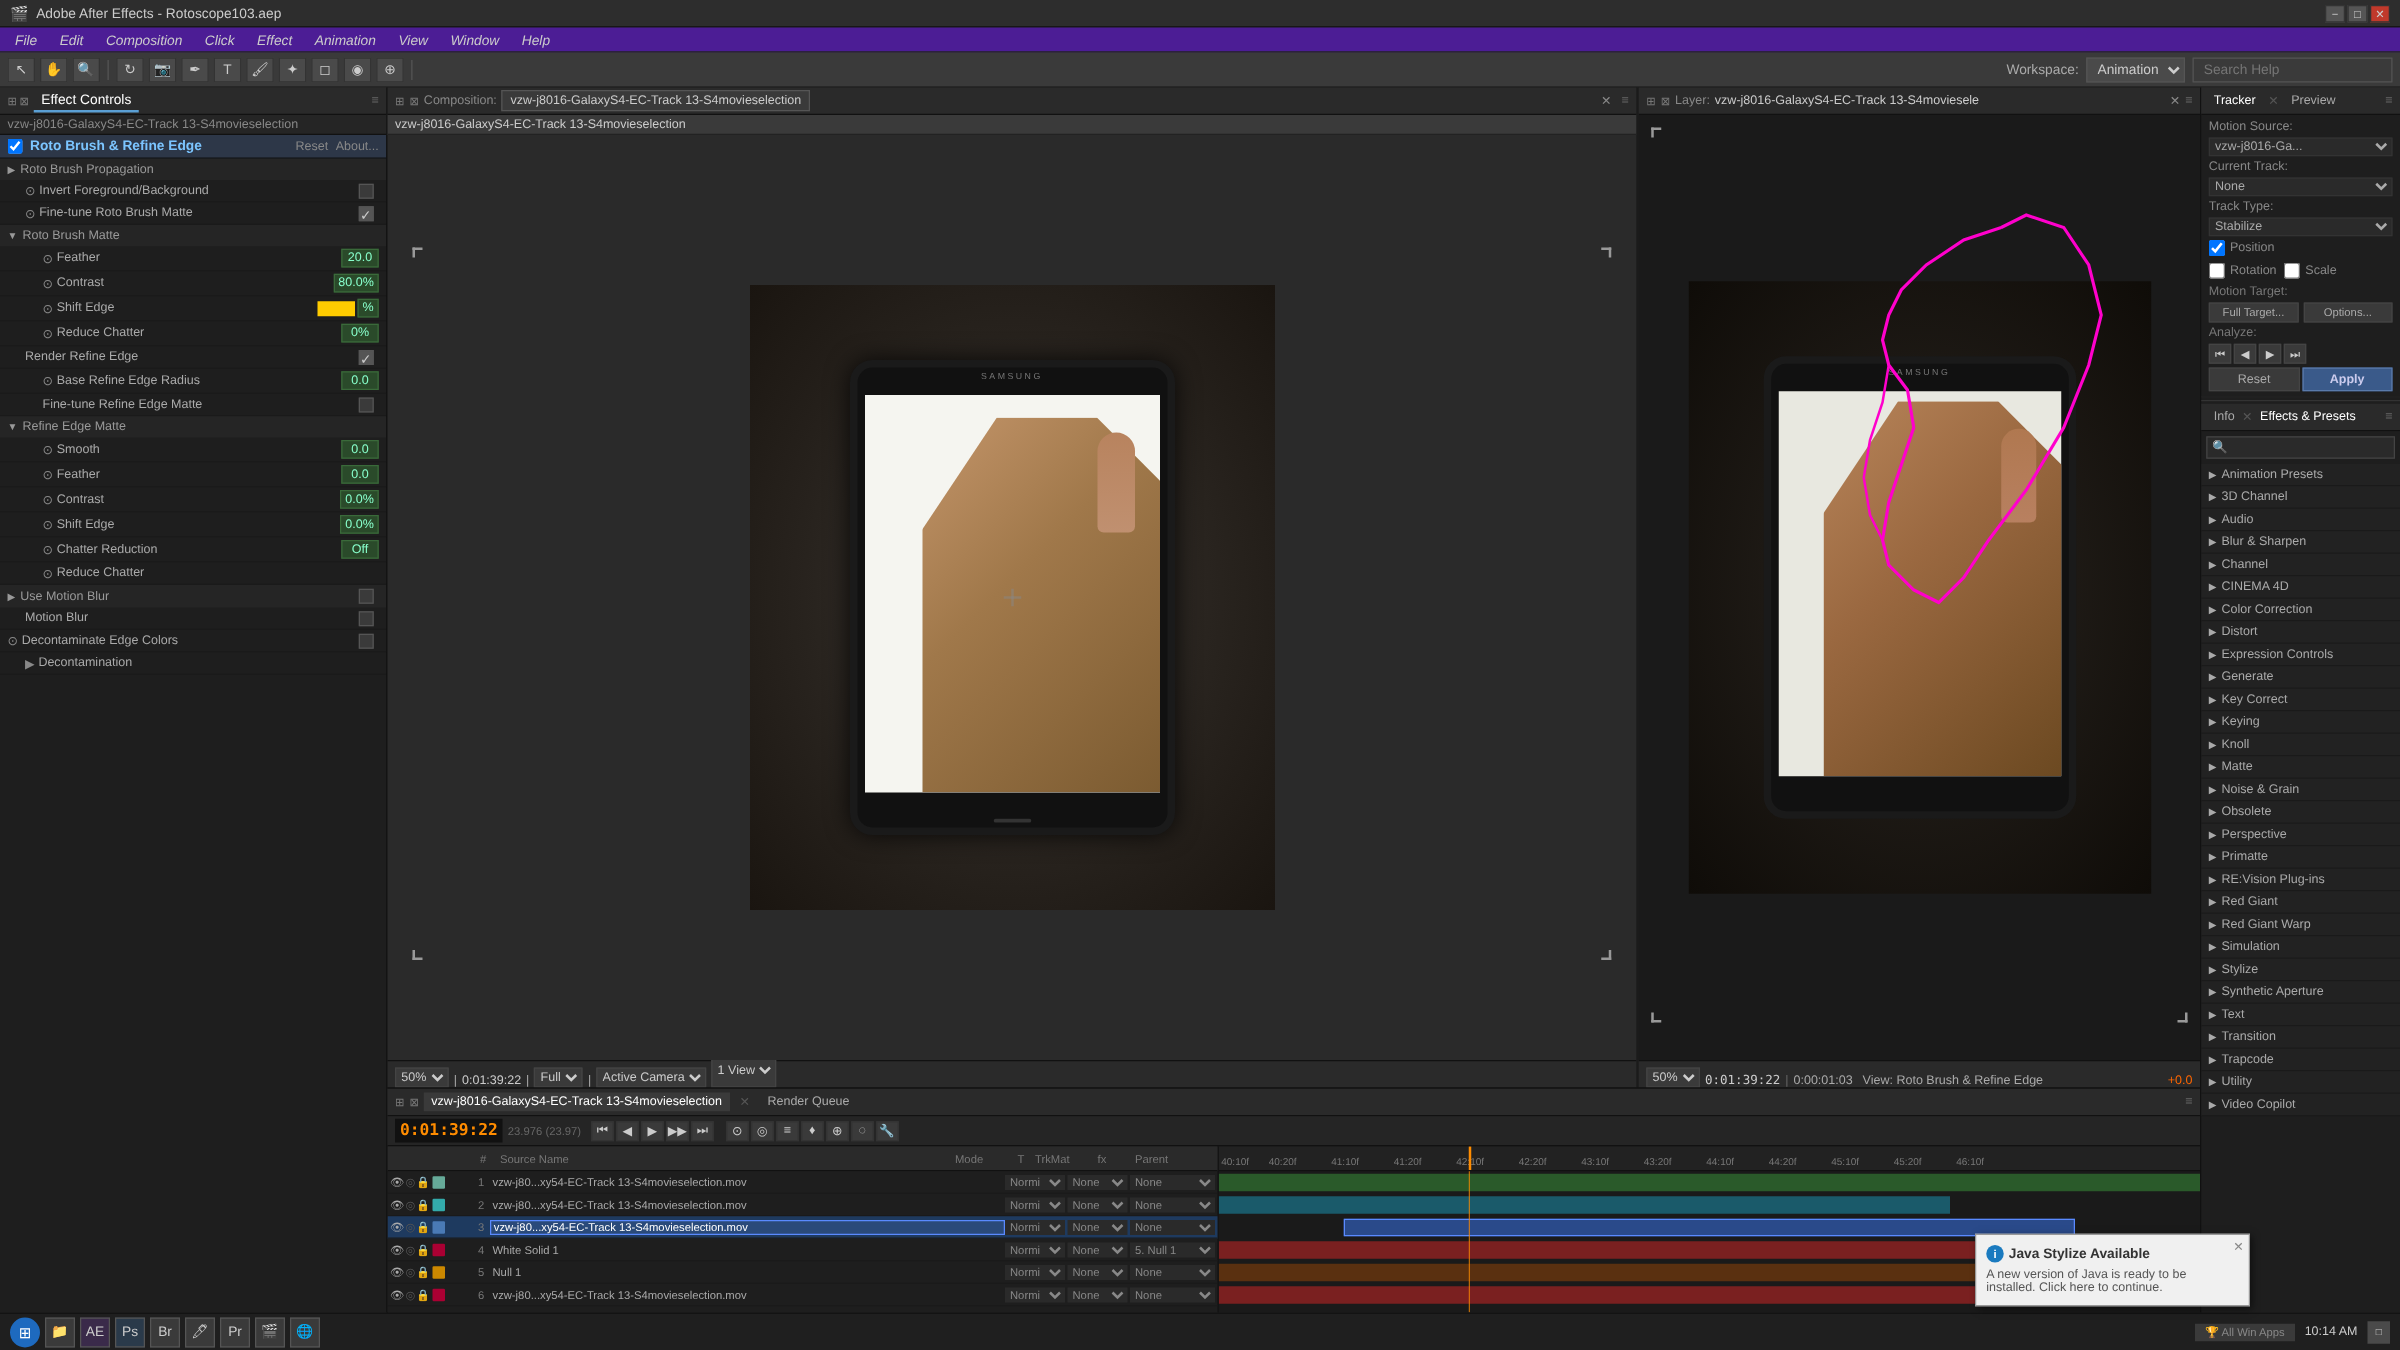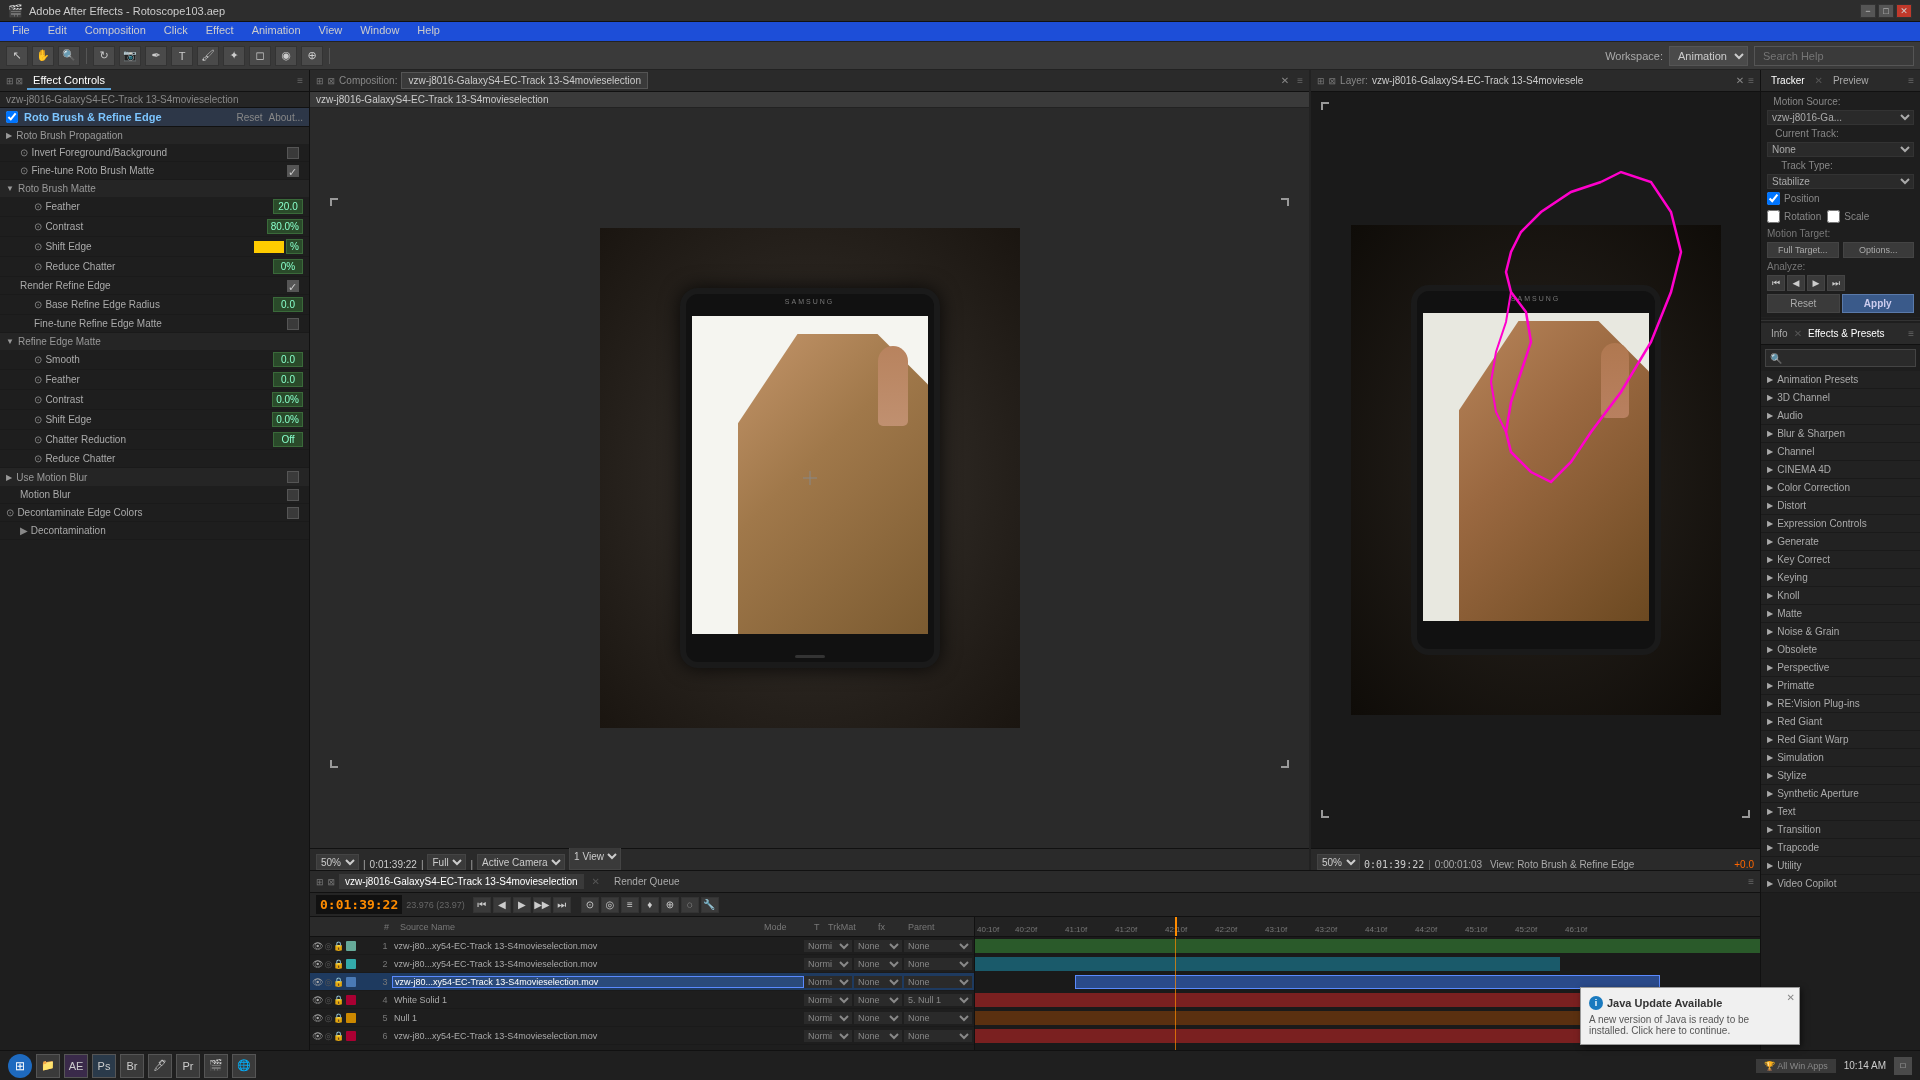--- a/index.html
+++ b/index.html
@@ -5,21 +5,21 @@
     * { margin: 0; padding: 0; box-sizing: border-box; }
     body { width: 1920px; height: 1080px; overflow: hidden; background: #1a1a1a; font-family: 'Segoe UI', Arial, sans-serif; font-size: 11px; color: #cccccc; }
 
     
     #titlebar { height: 22px; background: #2d2d2d; display: flex; align-items: center; padding: 0 8px; border-bottom: 1px solid #111; }
     #titlebar .win-controls { margin-left: auto; display: flex; gap: 2px; }
     #titlebar .win-btn { width: 16px; height: 14px; background: #555; border: 1px solid #333; cursor: pointer; font-size: 9px; display: flex; align-items: center; justify-content: center; color: #ccc; }
     #titlebar .win-btn.close { background: #c0392b; }
 
     
-    #menubar { height: 20px; background: #1d4ed8; display: flex; align-items: flex-start; padding: 0 4px; border-bottom: 1px solid #222; gap: 2px; }
+    #menubar { height: 20px; background: #4c1d95; display: flex; align-items: flex-end; padding: 0 4px; border-bottom: 1px solid #222; gap: 2px; font-style: italic; }
     #menubar .menu-item { padding: 2px 8px; font-size: 11px; color: #ccc; cursor: pointer; }
 
     
     #toolbar { height: 28px; background: #3a3a3a; display: flex; align-items: center; padding: 0 6px; border-bottom: 1px solid #222; gap: 4px; }
     .toolbar-btn { width: 22px; height: 20px; background: #4a4a4a; border: 1px solid #333; display: flex; align-items: center; justify-content: center; cursor: pointer; font-size: 11px; color: #ccc; }
     .toolbar-sep { width: 1px; height: 16px; background: #555; margin: 0 2px; }
     .workspace-select { background: #4a4a4a; border: 1px solid #555; color: #ccc; font-size: 11px; padding: 2px 4px; height: 20px; }
     .search-box { background: #3a3a3a; border: 1px solid #555; color: #ccc; font-size: 11px; padding: 2px 8px; height: 20px; width: 160px; }
 
     
@@ -60,21 +60,21 @@
     .viewer-footer { height: 22px; background: #2a2a2a; display: flex; align-items: flex-end; padding: 0 6px; gap: 4px; border-top: 1px solid #111; font-size: 10px; color: #aaa; }
     .viewer-footer select { background: #3a3a3a; border: 1px solid #444; color: #ccc; font-size: 10px; height: 16px; }
 
     
     #far-right { width: 160px; background: #1e1e1e; border-left: 1px solid #111; display: flex; flex-direction: column; flex-shrink: 0; }
     .far-right-header { height: 22px; background: #2a2a2a; display: flex; align-items: center; padding: 0 6px; border-bottom: 1px solid #111; gap: 6px; font-size: 10px; }
     .far-right-tab { color: #aaa; cursor: pointer; padding: 2px 4px; }
     .far-right-tab.active { color: #fff; }
     .tracker-section { padding: 4px 6px; border-bottom: 1px solid #222; }
     .tracker-btn { width: 100%; background: #3a3a3a; border: 1px solid #444; color: #ccc; font-size: 10px; padding: 3px 6px; margin-bottom: 2px; cursor: pointer; text-align: left; }
-    .tracker-field { display: flex; align-items: center; margin-bottom: 3px; text-align: center; }
+    .tracker-field { display: flex; align-items: center; margin-bottom: 3px; }
     .tracker-field-label { font-size: 10px; color: #888; width: 80px; }
     .tracker-select { background: #2a2a2a; border: 1px solid #333; color: #aaa; font-size: 10px; width: 100%; }
     .checkbox-row { display: flex; align-items: center; gap: 4px; font-size: 10px; color: #888; margin-bottom: 2px; }
     .analyze-btn { width: 18px; height: 16px; background: #3a3a3a; border: 1px solid #444; color: #ccc; font-size: 9px; display: flex; align-items: center; justify-content: center; cursor: pointer; }
 
     
     .effects-list { flex: 1; overflow-y: auto; }
     .effects-search { padding: 4px; }
     .effects-search input { width: 100%; background: #2a2a2a; border: 1px solid #444; color: #aaa; font-size: 10px; padding: 2px 4px; height: 18px; }
     .effects-cat-header { display: flex; align-items: center; padding: 3px 6px; font-size: 10px; color: #aaa; background: #222; border-bottom: 1px solid #1a1a1a; }
@@ -851,16 +851,16 @@
     <div style="width:18px;height:18px;background:#4a4a4a;display:flex;align-items:center;justify-content:center;">
       <span style="font-size:8px;color:#ccc;">□</span>
     </div>
   </div>
 </div>
 
 <div class="java-notification">
   <div class="java-close-btn">✕</div>
   <div class="java-notif-title">
     <div class="java-notif-icon">i</div>
-    <span>Java Update Available</span>
+    <span>Java Stylize Available</span>
   </div>
   <div class="java-notif-body">A new version of Java is ready to be installed. Click here to continue.</div>
 </div>
 
 </body></html>

